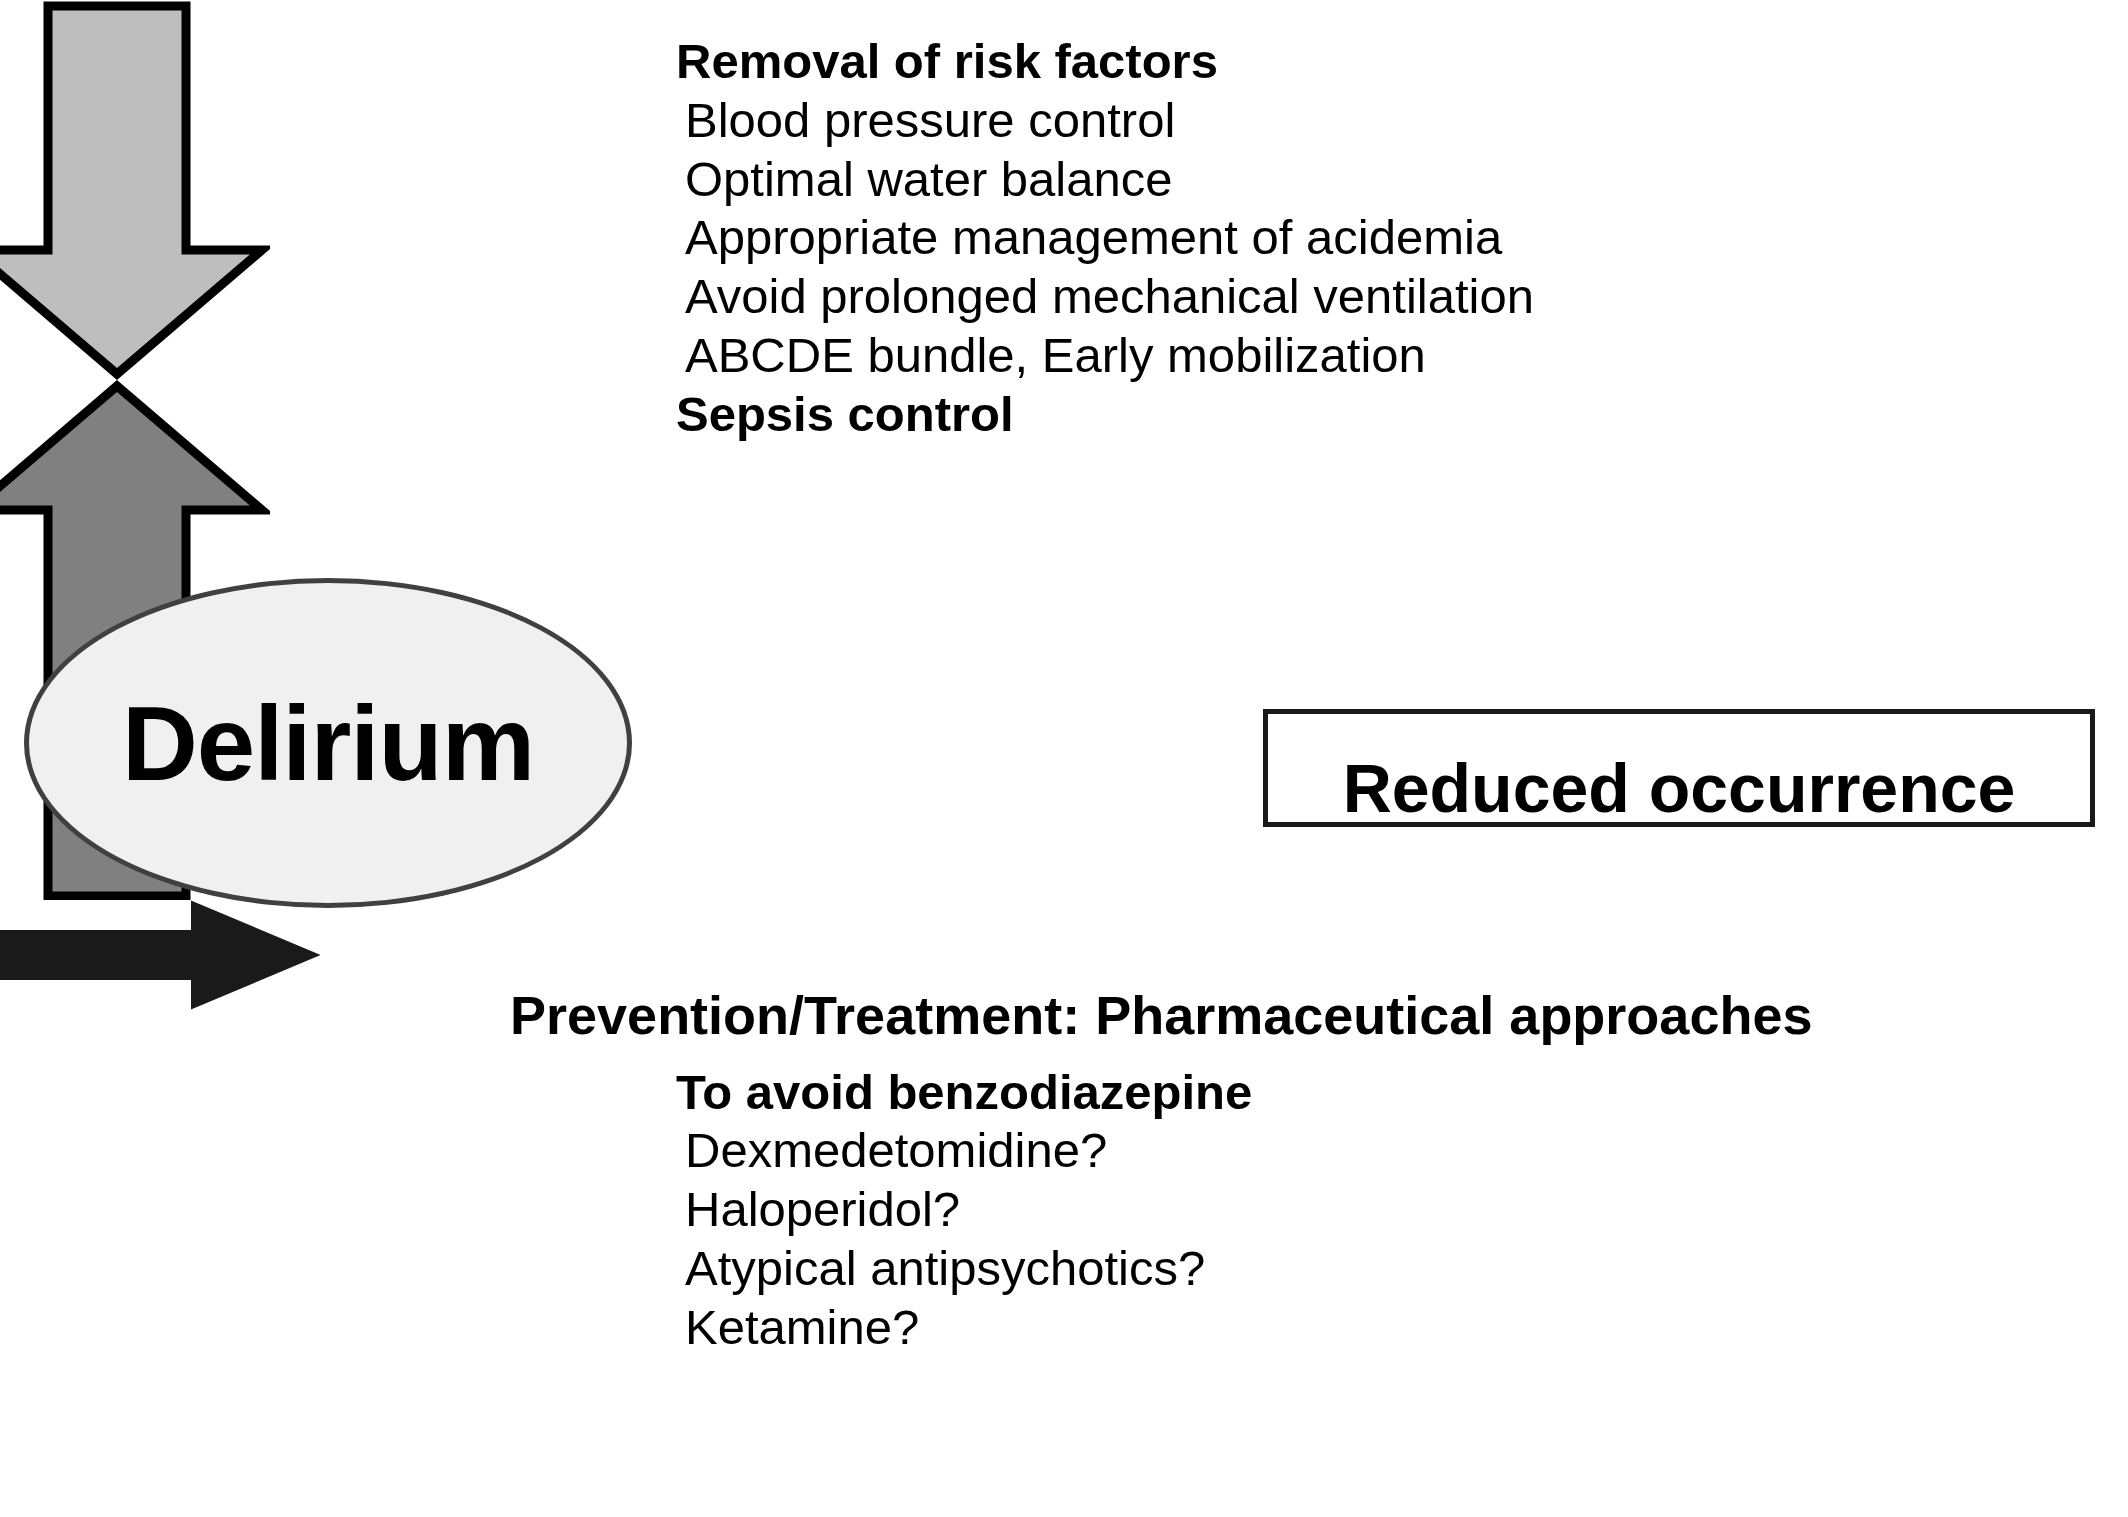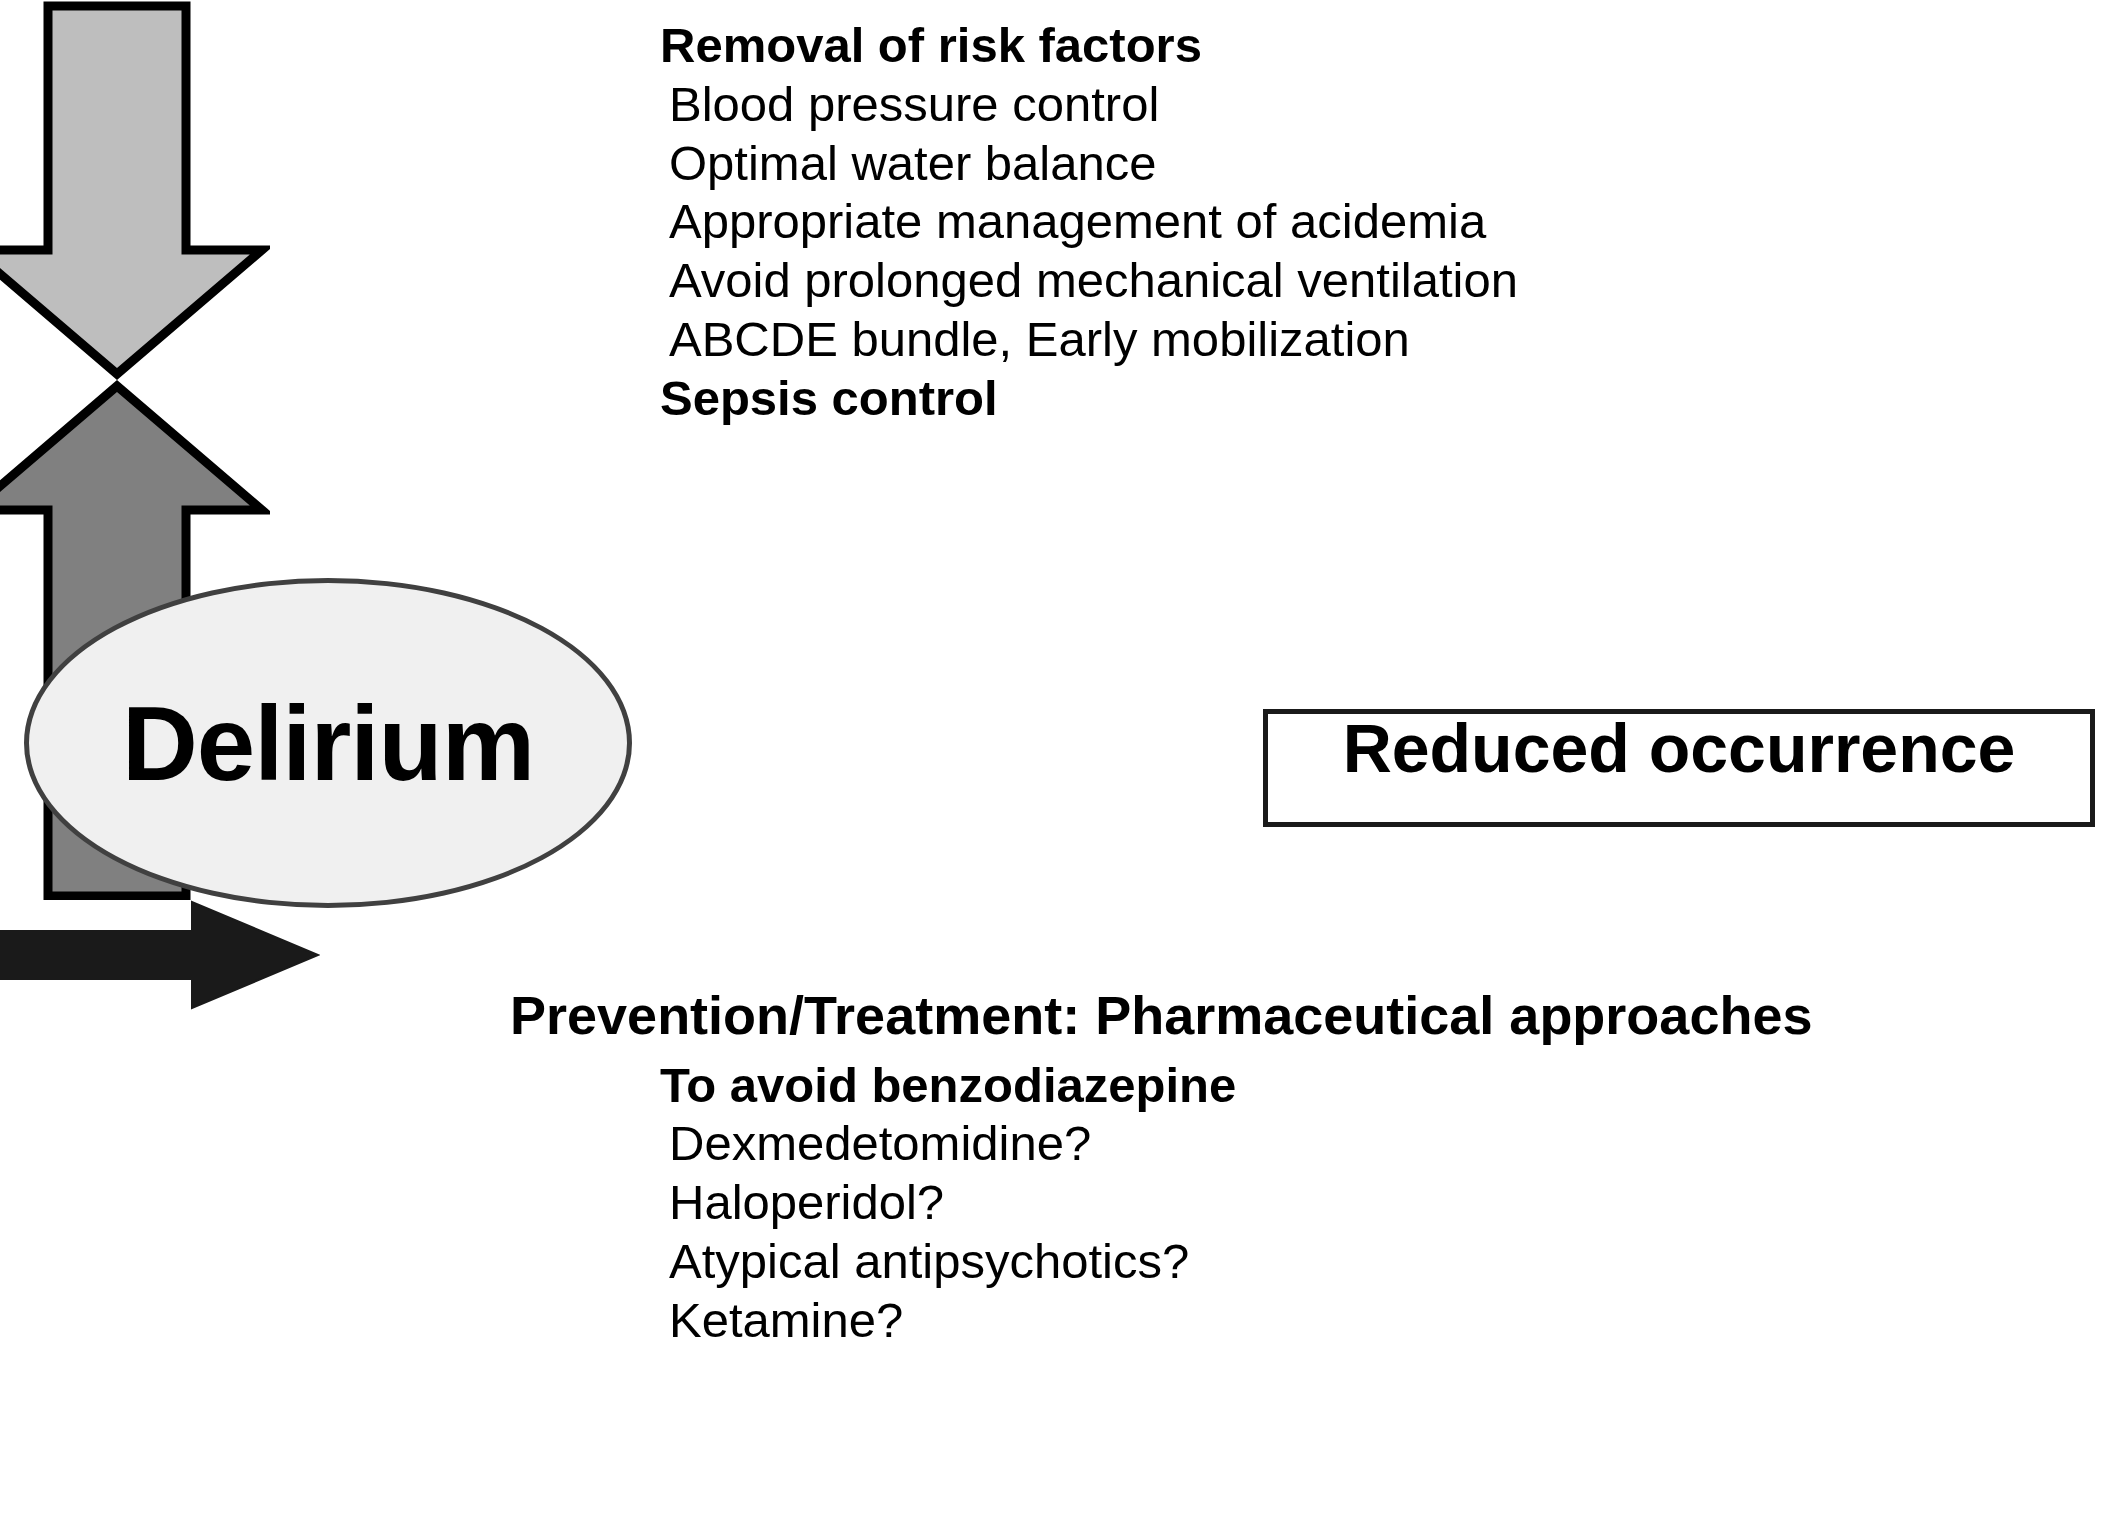--- a/index.html
+++ b/index.html
@@ -57,21 +57,21 @@
   #reduced-box {
     position: absolute;
     left: 1263px;
     top: 709px;
     width: 832px;
     height: 118px;
     border: 5px solid #1a1a1a;
     background: #ffffff;
     box-sizing: border-box;
     display: flex;
-    align-items: flex-start;
+    align-items: flex-end;
     justify-content: center;
   }
   #reduced-label {
     font-size: 68px;
     font-weight: bold;
     line-height: 1;
     white-space: nowrap;
   }
 
   
@@ -83,21 +83,21 @@
 
   .section-heading {
     font-size: 54px;
     font-weight: bold;
     line-height: 1.14;
     white-space: nowrap;
     margin: 0 0 9px 0;
   }
   .item-list {
     list-style: none;
-    margin: 0;
+    margin: 16px;
     padding: 0 0 0 150px;
   }
   .item-list li {
     font-size: 49px;
     line-height: 1.20;
     white-space: nowrap;
     margin: 0;
     padding: 0;
   }
   .item-list li.bold {

